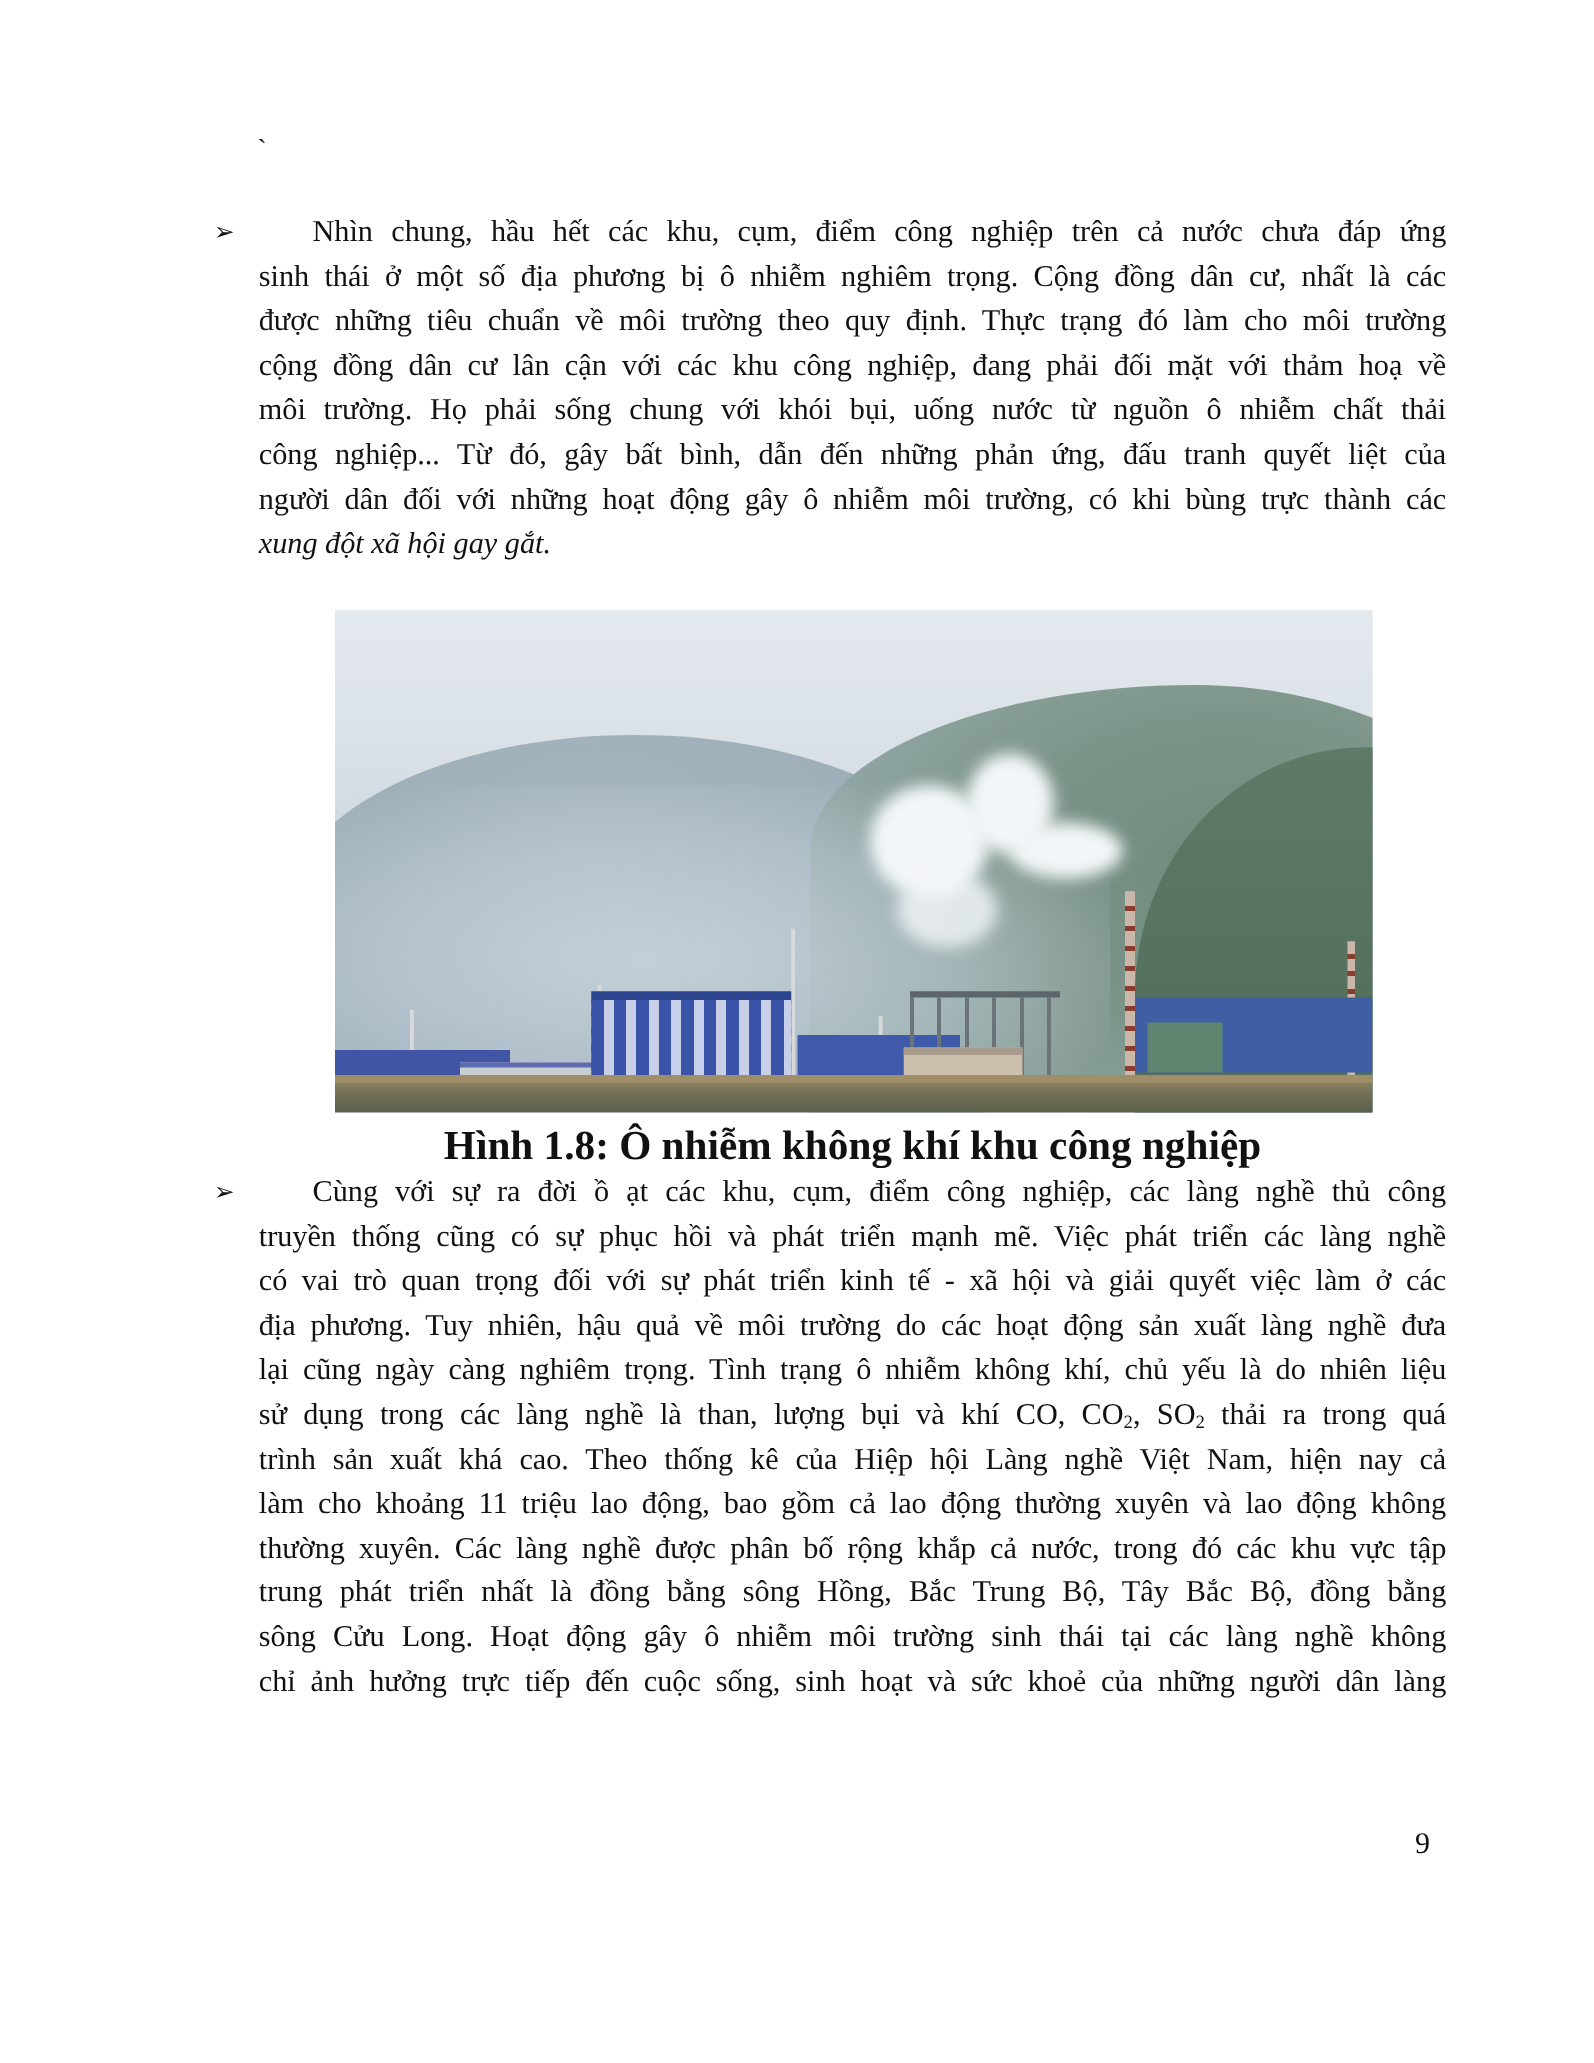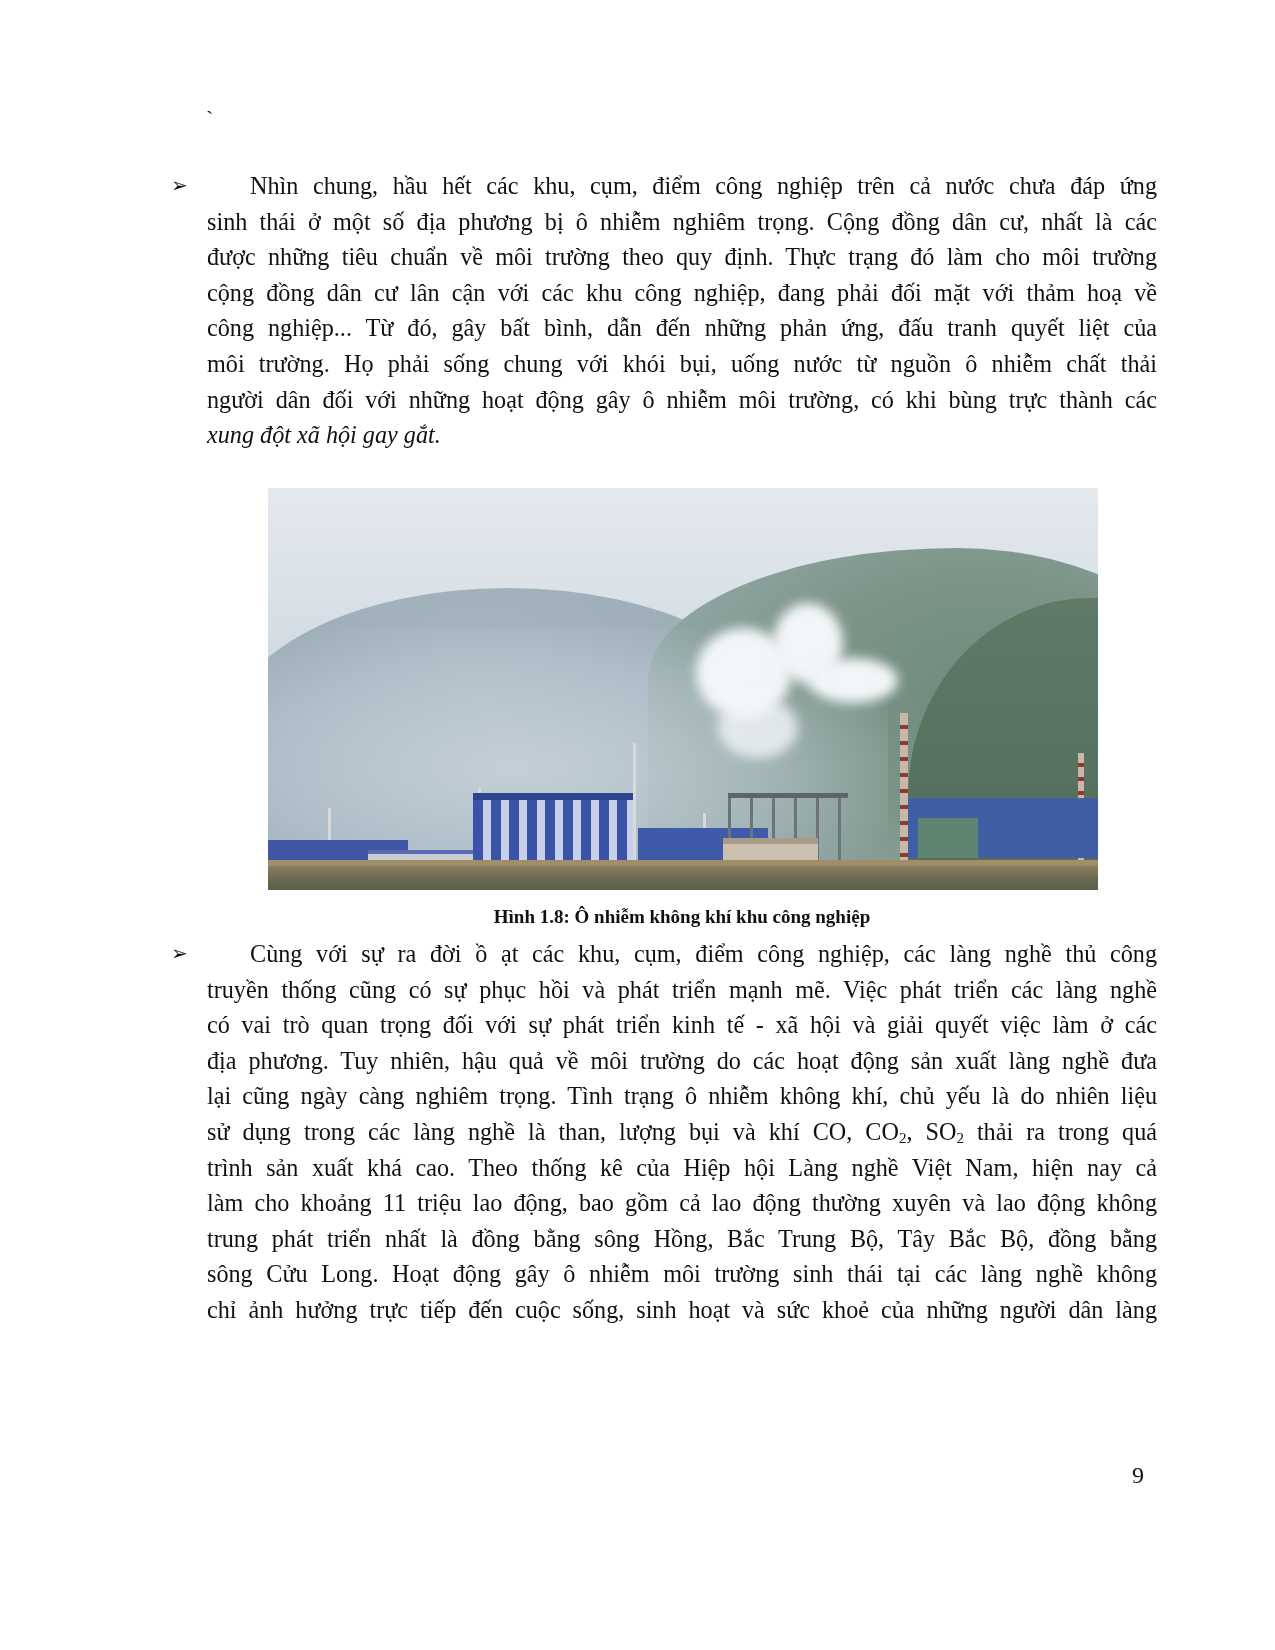--- a/index.html
+++ b/index.html
@@ -51,36 +51,36 @@
   .b-green { left: 650px; top: 330px; width: 60px; height: 40px; background: #5f8470; }
   .b-shed { left: 455px; top: 350px; width: 95px; height: 45px; background: #cdbfae; border-top: 6px solid #a99b8b; }
   .tanks { left: 240px; top: 375px; width: 80px; height: 14px; background: #f2f2f2; border-radius: 8px; }
   .pole { position: absolute; width: 3px; background: #d9d9d9; }
   .ground { position: absolute; left: 0; top: 378px; width: 830px; height: 24px;
             background: linear-gradient(180deg, #8a7f60 0%, #6d6a52 50%, #5a6048 100%); }
   .ground-strip { position: absolute; left: 0; top: 372px; width: 830px; height: 8px;
                   background: #a08e69; }
 
   .caption { position: absolute; left: 207px; width: 950px; top: 902px; text-align: center;
-             font-weight: bold; font-size: 19px; line-height: 30px; }
+             font-weight: bold; font-size: 33px; line-height: 30px; }
   .para2 { top: 936px; }
   .page-num { position: absolute; left: 1132px; top: 1462px; font-size: 24px; }
 </style>
 </head>
 <body>
 
 <div class="tick">`</div>
 
 <div class="para para1">
   <span class="ln first" style="position:relative"><span class="bullet">➢</span><span>Nhìn chung, hầu hết các khu, cụm, điểm công nghiệp trên cả nước chưa đáp ứng</span></span>
   <span class="ln">sinh thái ở một số địa phương bị ô nhiễm nghiêm trọng. Cộng đồng dân cư, nhất là các</span>
   <span class="ln">được những tiêu chuẩn về môi trường theo quy định. Thực trạng đó làm cho môi trường</span>
   <span class="ln">cộng đồng dân cư lân cận với các khu công nghiệp, đang phải đối mặt với thảm hoạ về</span>
+  <span class="ln">môi trường. Họ phải sống chung với khói bụi, uống nước từ nguồn ô nhiễm chất thải</span>
   <span class="ln">công nghiệp... Từ đó, gây bất bình, dẫn đến những phản ứng, đấu tranh quyết liệt của</span>
-  <span class="ln">môi trường. Họ phải sống chung với khói bụi, uống nước từ nguồn ô nhiễm chất thải</span>
   <span class="ln">người dân đối với những hoạt động gây ô nhiễm môi trường, có khi bùng trực thành các</span>
   <span class="ln last">xung đột xã hội gay gắt.</span>
 </div>
 
 <div class="figure" title="Industrial zone with smokestack emitting white smoke, blue factory buildings, hazy forested hills">
   <div class="sky"></div>
   <div class="hill-left"></div>
   <div class="hill-right"></div>
   <div class="hill-dark"></div>
   <div class="haze"></div>
@@ -112,18 +112,19 @@
 
 <div class="para para2">
   <span class="ln first" style="position:relative"><span class="bullet">➢</span><span>Cùng với sự ra đời ồ ạt các khu, cụm, điểm công nghiệp, các làng nghề thủ công</span></span>
   <span class="ln">truyền thống cũng có sự phục hồi và phát triển mạnh mẽ. Việc phát triển các làng nghề</span>
   <span class="ln">có vai trò quan trọng đối với sự phát triển kinh tế - xã hội và giải quyết việc làm ở các</span>
   <span class="ln">địa phương. Tuy nhiên, hậu quả về môi trường do các hoạt động sản xuất làng nghề đưa</span>
   <span class="ln">lại cũng ngày càng nghiêm trọng. Tình trạng ô nhiễm không khí, chủ yếu là do nhiên liệu</span>
   <span class="ln"><span>sử dụng trong các làng nghề là than, lượng bụi và khí CO, CO</span><sub>2</sub><span>, SO</span><sub>2</sub><span> thải ra trong quá</span></span>
   <span class="ln">trình sản xuất khá cao. Theo thống kê của Hiệp hội Làng nghề Việt Nam, hiện nay cả</span>
   <span class="ln">làm cho khoảng 11 triệu lao động, bao gồm cả lao động thường xuyên và lao động không</span>
+  <span class="ln">thường xuyên. Các làng nghề được phân bố rộng khắp cả nước, trong đó các khu vực tập</span>
   <span class="ln">trung phát triển nhất là đồng bằng sông Hồng, Bắc Trung Bộ, Tây Bắc Bộ, đồng bằng</span>
   <span class="ln">sông Cửu Long. Hoạt động gây ô nhiễm môi trường sinh thái tại các làng nghề không</span>
   <span class="ln">chỉ ảnh hưởng trực tiếp đến cuộc sống, sinh hoạt và sức khoẻ của những người dân làng</span>
 </div>
 
 <div class="page-num">9</div>
 
 </body></html>

